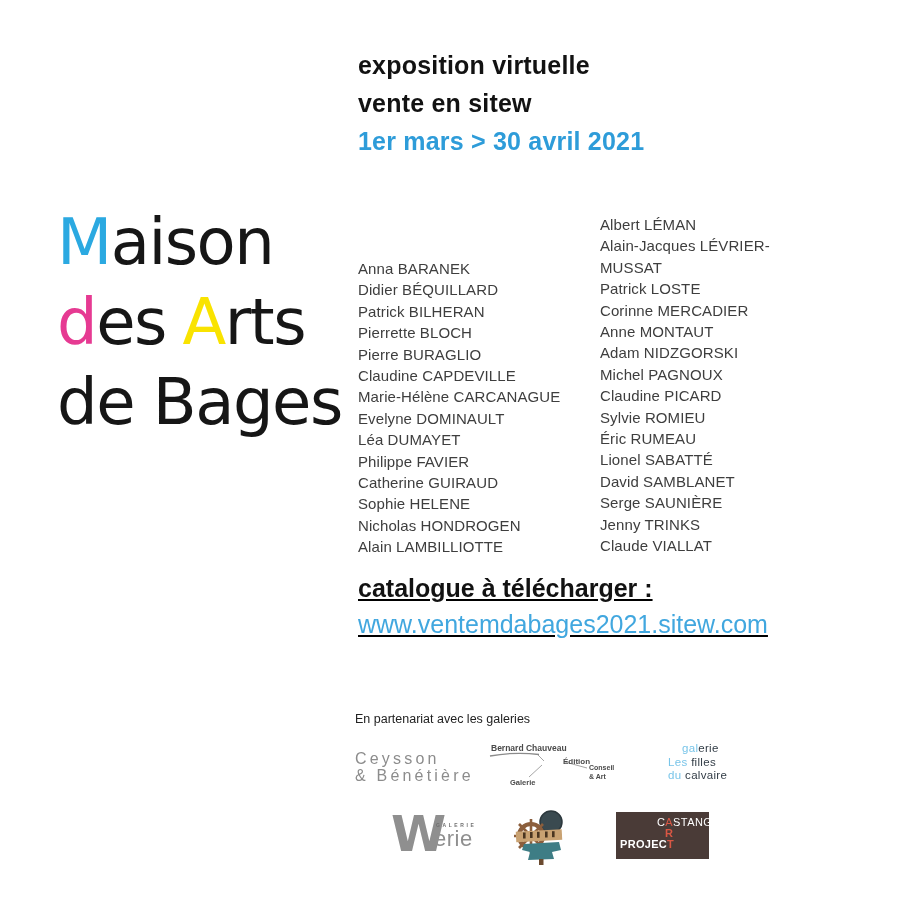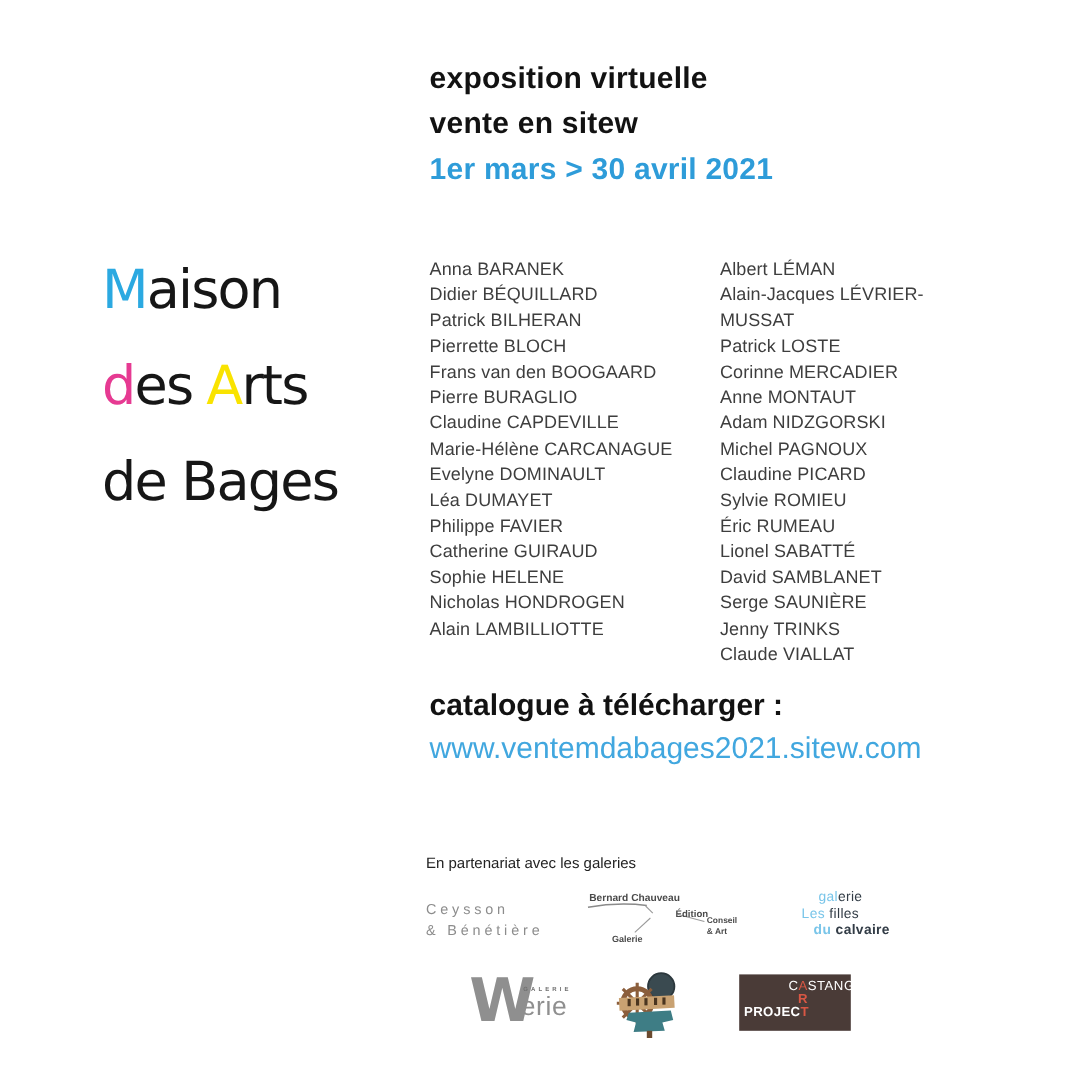--- a/index.html
+++ b/index.html
@@ -7,53 +7,53 @@
   .poster{position:relative;width:821px;height:900px;background:#ffffff;
           font-family:"Liberation Sans",sans-serif;overflow:hidden;}
 
   
   .top-block{position:absolute;left:358px;top:46px;font-size:25px;line-height:38px;
              font-weight:bold;color:#121212;letter-spacing:.2px;}
   .top-block .date{color:#2E9CD9;}
 
   
   .logo{position:absolute;left:57px;top:202px;font-family:"DejaVu Sans",sans-serif;
-        font-size:45px;line-height:80px;color:#161616;letter-spacing:-1.5px;margin-left:28px;}
+        font-size:64px;line-height:80px;color:#161616;letter-spacing:-1.5px;}
   .logo .cyan{color:#2BA9E1;}
   .logo .magenta{color:#E63A92;}
   .logo .yellow{color:#F9E300;margin-left:.26em;}
 
   
   .artists{position:absolute;top:214px;font-size:15px;line-height:21.4px;
            color:#3E3E3E;letter-spacing:.1px;}
-  .artists.col1{left:358px;}
+  .artists.col1{left:358px;margin-top:44px;}
   .artists.col2{left:600px;}
 
   
-  .catalogue{position:absolute;left:358px;top:570px;font-size:25px;line-height:36px;}
+  .catalogue{position:absolute;left:358px;top:570px;font-size:25px;line-height:36px;text-decoration:underline;}
   .cat-label{font-weight:bold;color:#121212;}
   .cat-url{color:#41A7DF;cursor:pointer;}
 
   
   .partners-heading{position:absolute;left:355px;top:712px;font-size:12.5px;color:#222;}
 
-  .ceysson{position:absolute;left:355px;top:750px;font-size:12px;line-height:17px;
+  .ceysson{position:absolute;left:355px;top:750px;font-size:16px;line-height:17px;
            letter-spacing:3.2px;color:#8C8C8C;}
 
   .bc{position:absolute;left:483px;top:741px;width:135px;height:54px;color:#4a4a4a;}
   .bc svg{position:absolute;left:0;top:0;}
   .bc .name{position:absolute;left:8px;top:2px;font-size:8.5px;font-weight:bold;}
   .bc .edition{position:absolute;left:61px;top:16px;font-size:8px;font-weight:bold;padding-left:19px;}
   .bc .galerie{position:absolute;left:27px;top:37px;font-size:7.5px;font-weight:bold;}
   .bc .conseil{position:absolute;left:106px;top:23px;font-size:7px;font-weight:bold;line-height:8.5px;}
 
   .fdc{position:absolute;left:668px;top:742px;font-size:11.5px;line-height:13.5px;
        font-weight:500;color:#323C46;letter-spacing:.3px;}
   .fdc .ind1{margin-left:14px;}
-  .fdc .ind3{margin-left:10px;font-weight:bold;}
+  .fdc .ind3{}
   .fdc .lblue{color:#79C5E9;}
   .fdc .gap{margin-left:.32em;}
 
   .wagner{position:absolute;left:391px;top:813px;width:95px;height:50px;color:#8F8F8F;}
   .wagner .w{position:absolute;left:0;top:-8px;font-size:50px;font-weight:bold;
              font-family:"DejaVu Sans",sans-serif;}
   .wagner .gal{position:absolute;left:45px;top:9px;font-size:5px;letter-spacing:2.6px;
                font-weight:bold;color:#707070;}
   .wagner .agner{position:absolute;left:43px;top:13px;font-size:22px;letter-spacing:.5px;}
 
@@ -82,21 +82,20 @@
     <div><span class="cyan">M</span><span>aison</span></div>
     <div><span class="magenta">d</span><span>es</span><span class="yellow">A</span><span>rts</span></div>
     <div>de Bages</div>
   </div>
 
   <div class="artists col1">
     <div>Anna BARANEK</div>
     <div>Didier BÉQUILLARD</div>
     <div>Patrick BILHERAN</div>
     <div>Pierrette BLOCH</div>
-    <div>Frans van den BOOGAARD</div>
     <div>Pierre BURAGLIO</div>
     <div>Claudine CAPDEVILLE</div>
     <div>Marie-Hélène CARCANAGUE</div>
     <div>Evelyne DOMINAULT</div>
     <div>Léa DUMAYET</div>
     <div>Philippe FAVIER</div>
     <div>Catherine GUIRAUD</div>
     <div>Sophie HELENE</div>
     <div>Nicholas HONDROGEN</div>
     <div>Alain LAMBILLIOTTE</div>

